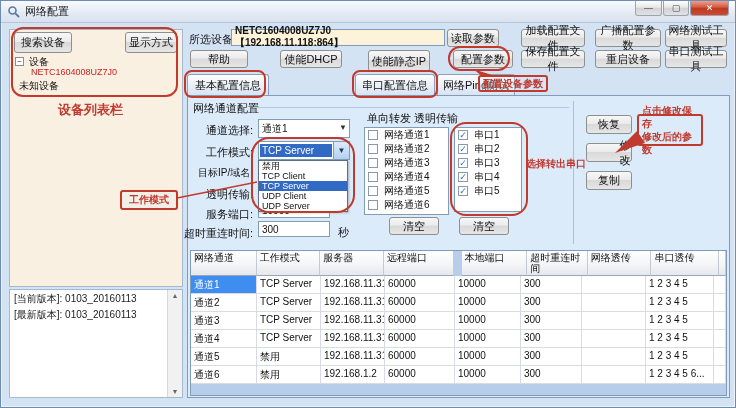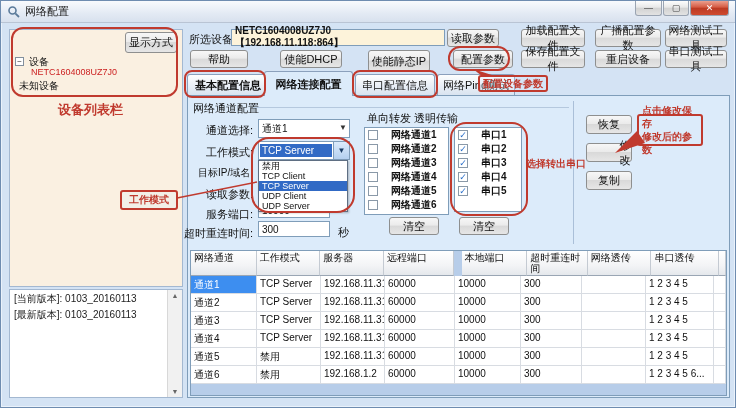--- a/index.html
+++ b/index.html
@@ -39,21 +39,21 @@
            color:#111; padding:1px 3px; display:flex; align-items:center; }
   .combo-arrow { position:absolute; right:2px; top:3px; font-size:8px; color:#333; }
   .dd-btn { position:absolute; right:0; top:0; bottom:0; width:16px;
             background:linear-gradient(#dcebfb,#b4d0ef); border-left:1px solid #7f9db9;
             font-size:8px; color:#1b3c64; text-align:center; line-height:17px; }
   .dropdown { position:absolute; left:257px; top:159px; width:90px; background:#fff;
               border:1px solid #5f6f83; z-index:30; box-shadow:1px 1px 2px rgba(0,0,0,.25); }
   .dd-item { font-size:9px; height:10px; line-height:10px; padding-left:3px; color:#111; white-space:nowrap; }
   .dd-item.sel { background:#316ac5; color:#fff; }
   .listbox { position:absolute; background:#fff; border:1px solid #7f9db9; overflow:hidden; }
-  .cbrow { display:flex; align-items:center; height:14px; padding-left:3px; gap:13px;font-weight:bold; }
+  .cbrow { display:flex; align-items:center; height:14px; padding-left:3px; gap:6px; }
   .cb { width:10px; height:10px; border:1px solid #8a99a8; background:#fff; font-size:9px;
         line-height:9px; text-align:center; color:#2a6fc9; flex:0 0 auto; }
   .cblbl { font-size:10px; color:#111; white-space:nowrap; }
   .ann { position:absolute; border:2px solid #c03a2e; border-radius:12px; z-index:40; pointer-events:none; }
   .ann-note { position:absolute; color:#c03a2e; font-weight:bold; z-index:41; }
   .callout { position:absolute; border:2px solid #c03a2e; border-radius:3px; color:#c03a2e;
              font-size:10px; font-weight:bold; z-index:41; display:flex; flex-direction:column;
              justify-content:center; padding:0 3px; background:rgba(220,235,250,.25); }
   .table-wrap { position:absolute; left:189px; top:249px; width:537px; height:146px;
                 background:#b7cde9; border:1px solid #7f9db9; overflow:hidden; }
@@ -81,20 +81,21 @@
     </svg>
     <span class="title-text">网络配置</span>
   </div>
   <div class="abs" style="right:6px; top:0; z-index:10; display:flex; gap:1px;">
     <span class="winbtn" style="width:27px;">—</span>
     <span class="winbtn" style="width:26px;">▢</span>
     <span class="winbtn close" style="width:39px;">✕</span>
   </div>
 
   <div class="panel-left"></div>
+  <div class="btn" style="left:13px; top:31px; width:58px; height:21px;">搜索设备</div>
   <div class="btn" style="left:124px; top:31px; width:52px; height:21px;">显示方式</div>
   <div class="tree-expander" style="left:14px; top:56px;">−</div>
   <div class="lbl" style="left:28px; top:54px; font-size:10px;">设备</div>
   <div class="lbl" style="left:30px; top:66px; font-size:9px; color:#cc2222;">NETC1604008UZ7J0</div>
   <div class="lbl" style="left:18px; top:78px; font-size:10px;">未知设备</div>
 
   <div class="version-box">
     <div class="version-line">[当前版本]: 0103_20160113</div>
     <div class="version-line">[最新版本]: 0103_20160113</div>
     <div class="vscroll">
@@ -111,41 +112,40 @@
   <div class="btn" style="left:664px; top:28px; width:62px; height:18px;">网络测试工具</div>
 
   <div class="btn" style="left:189px; top:49px; width:58px; height:18px;">帮助</div>
   <div class="btn" style="left:279px; top:49px; width:62px; height:18px;">使能DHCP</div>
   <div class="btn" style="left:367px; top:49px; width:62px; height:22px;">使能静态IP</div>
   <div class="btn" style="left:452px; top:49px; width:60px; height:18px;">配置参数</div>
   <div class="btn" style="left:520px; top:49px; width:64px; height:18px;">保存配置文件</div>
   <div class="btn" style="left:594px; top:49px; width:66px; height:18px;">重启设备</div>
   <div class="btn" style="left:664px; top:49px; width:62px; height:18px;">串口测试工具</div>
 
-  <div class="tab" style="left:186px; top:73px; width:82px; height:22px;font-weight:bold;">基本配置信息</div>
-  <div class="tab active" style="left:263px; top:70px; width:89px; height:25px;">网络连接配置</div>
+  <div class="tab" style="left:186px; top:73px; width:82px; height:22px;">基本配置信息</div>
   <div class="tab" style="left:354px; top:73px; width:80px; height:22px;">串口配置信息</div>
   <div class="tab" style="left:436px; top:73px; width:78px; height:22px;">网络Ping测试</div>
 
   <div class="tabpanel"></div>
 
   <div class="lbl" style="left:192px; top:100px;">网络通道配置</div>
   <div class="groupline" style="left:252px; top:106px; width:316px;"></div>
   <div class="lbl" style="left:188px; top:122px; width:64px; text-align:right;">通道选择:</div>
   <div class="field" style="left:257px; top:118px; width:92px; height:19px;">
     <span>通道1</span>
     <span class="combo-arrow">▼</span>
   </div>
   <div class="lbl" style="left:188px; top:144px; width:64px; text-align:right;">工作模式:</div>
   <div class="field" style="left:257px; top:140px; width:92px; height:19px; padding:0;">
     <span style="background:#316ac5; color:#fff; padding:1px 2px; margin:1px; flex:1;">TCP Server</span>
     <span class="dd-btn" style="position:relative; height:17px;">▼</span>
   </div>
   <div class="lbl" style="left:184px; top:165px; width:68px; text-align:right; font-size:10px;">目标IP/域名:</div>
-  <div class="lbl" style="left:188px; top:186px; width:64px; text-align:right;">读取参数:</div>
+  <div class="lbl" style="left:188px; top:186px; width:64px; text-align:right;">透明传输:</div>
   <div class="lbl" style="left:188px; top:206px; width:64px; text-align:right;">服务端口:</div>
   <div class="field" style="left:257px; top:201px; width:72px; height:16px;">10000</div>
   <div class="lbl" style="left:180px; top:225px; width:72px; text-align:right;">超时重连时间:</div>
   <div class="field" style="left:257px; top:220px; width:72px; height:16px;">300</div>
   <div class="lbl" style="left:337px; top:224px;">秒</div>
 
   <div class="dropdown">
       <div class="dd-item">禁用</div>
       <div class="dd-item">TCP Client</div>
       <div class="dd-item sel">TCP Server</div>

